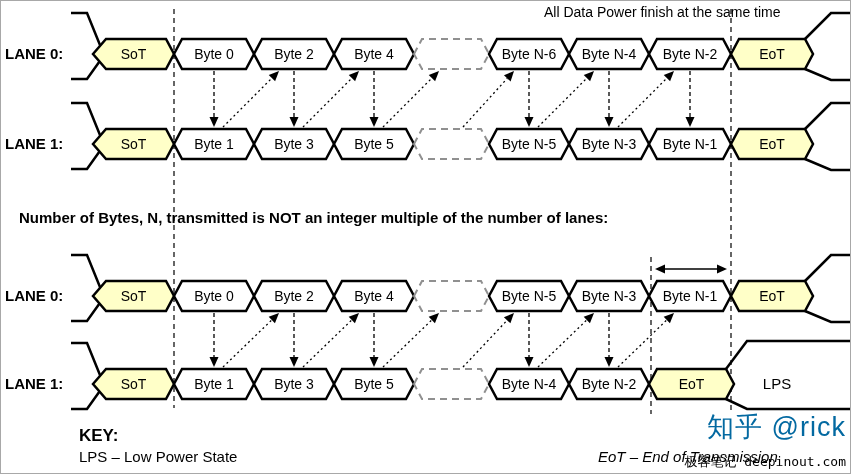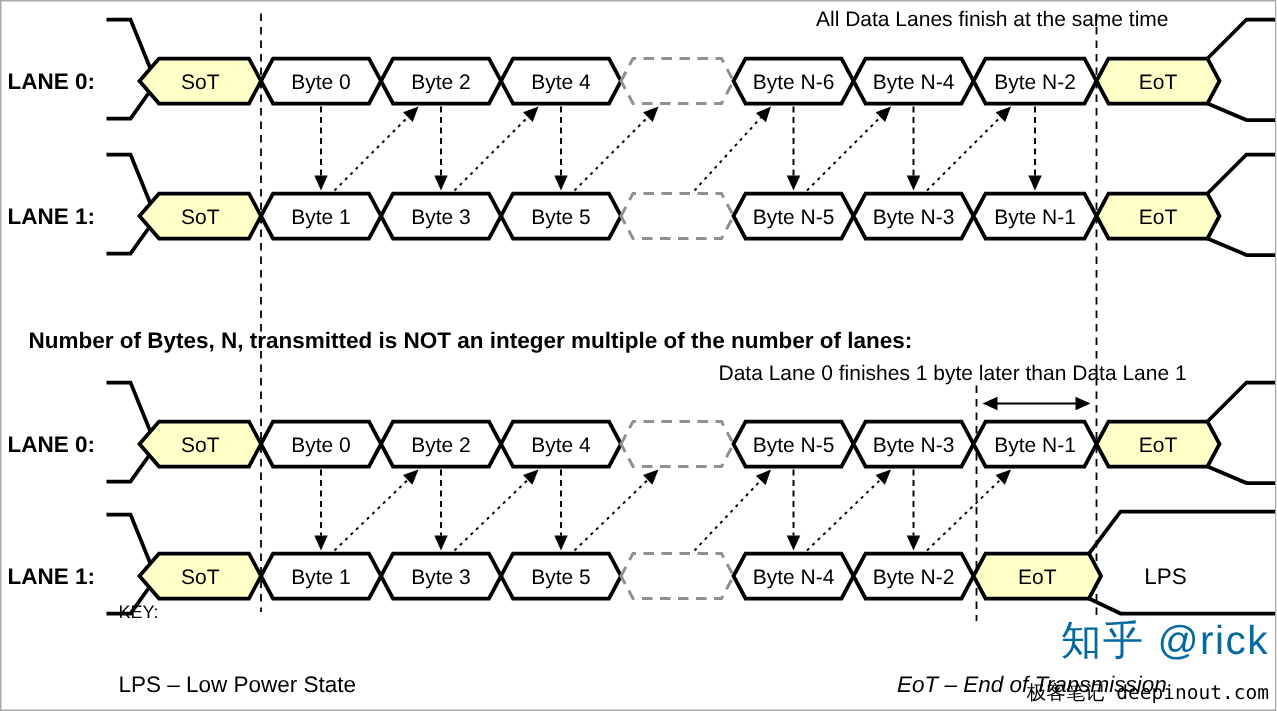--- a/index.html
+++ b/index.html
@@ -7,23 +7,23 @@
     position:relative;
     width:849px;height:472px;
     border:1px solid #a8a8a8;
     background:#ffffff;
     font-family:"Liberation Sans","DejaVu Sans",sans-serif;
     overflow:hidden;
   }
   .frame svg{position:absolute;left:0;top:0;}
   .ov{position:absolute;white-space:nowrap;color:#000;}
   .ann-top{left:543px;top:3px;font-size:14px;}
-  .ann-heading{left:18px;top:218px;font-size:15px;font-weight:bold;}
+  .ann-heading{left:18px;top:208px;font-size:15px;font-weight:bold;}
   .ann-later{left:478px;top:239px;font-size:14px;}
-  .key-title{left:78px;top:400px;font-size:12px;font-weight:normal;}
+  .key-title{left:78px;top:425px;font-size:17px;font-weight:bold;}
   .key-entry{top:447px;font-size:15px;text-align:right;}
   .key-e0{left:78px;}
   .key-e1{left:293px;}
   .key-e2{left:597px;font-style:italic;}
   .wm-zhihu{right:4px;top:408px;font-size:27px;color:#0369a1;letter-spacing:1px;}
   .wm-deep{right:4px;top:452px;font-size:13px;color:#000000;font-family:"DejaVu Sans Mono",monospace;}
 </style>
 </head>
 <body>
 
@@ -211,23 +211,22 @@
         <line x1="617" y1="366" x2="665.8015570457932" y2="318.94135570584234" stroke="#000000" stroke-width="1.3" stroke-dasharray="2,3"></line>
         <polygon points="673,312 668.9251671134223,322.1806550352354 662.6779469781641,315.70205637644926" fill="#000000"></polygon>
       </g>
       <g>
         <line x1="662" y1="268" x2="718" y2="268" stroke="#000000" stroke-width="1.3"></line>
         <polygon points="654,268 664,263.5 664,272.5" fill="#000000"></polygon>
         <polygon points="726,268 716,263.5 716,272.5" fill="#000000"></polygon>
       </g>
     </svg>
 
-  <div class="ov ann-top">All Data Lanes finish at the same time</div>
+  <div class="ov ann-top">All Data Power finish at the same time</div>
   <div class="ov ann-heading">Number of Bytes, N, transmitted is NOT an integer multiple of the number of lanes:</div>
-  <div class="ov ann-later">Data Lane 0 finishes 1 byte later than Data Lane 1</div>
 
   <div class="ov key-title">KEY:</div>
   <div class="ov key-entry key-e0">LPS – Low Power State</div>
   <div class="ov key-entry key-e2">EoT – End of Transmission</div>
 
   <div class="ov wm-zhihu">知乎 @rick</div>
   <div class="ov wm-deep">极客笔记 deepinout.com</div>
 </div>
 
 </body></html>

